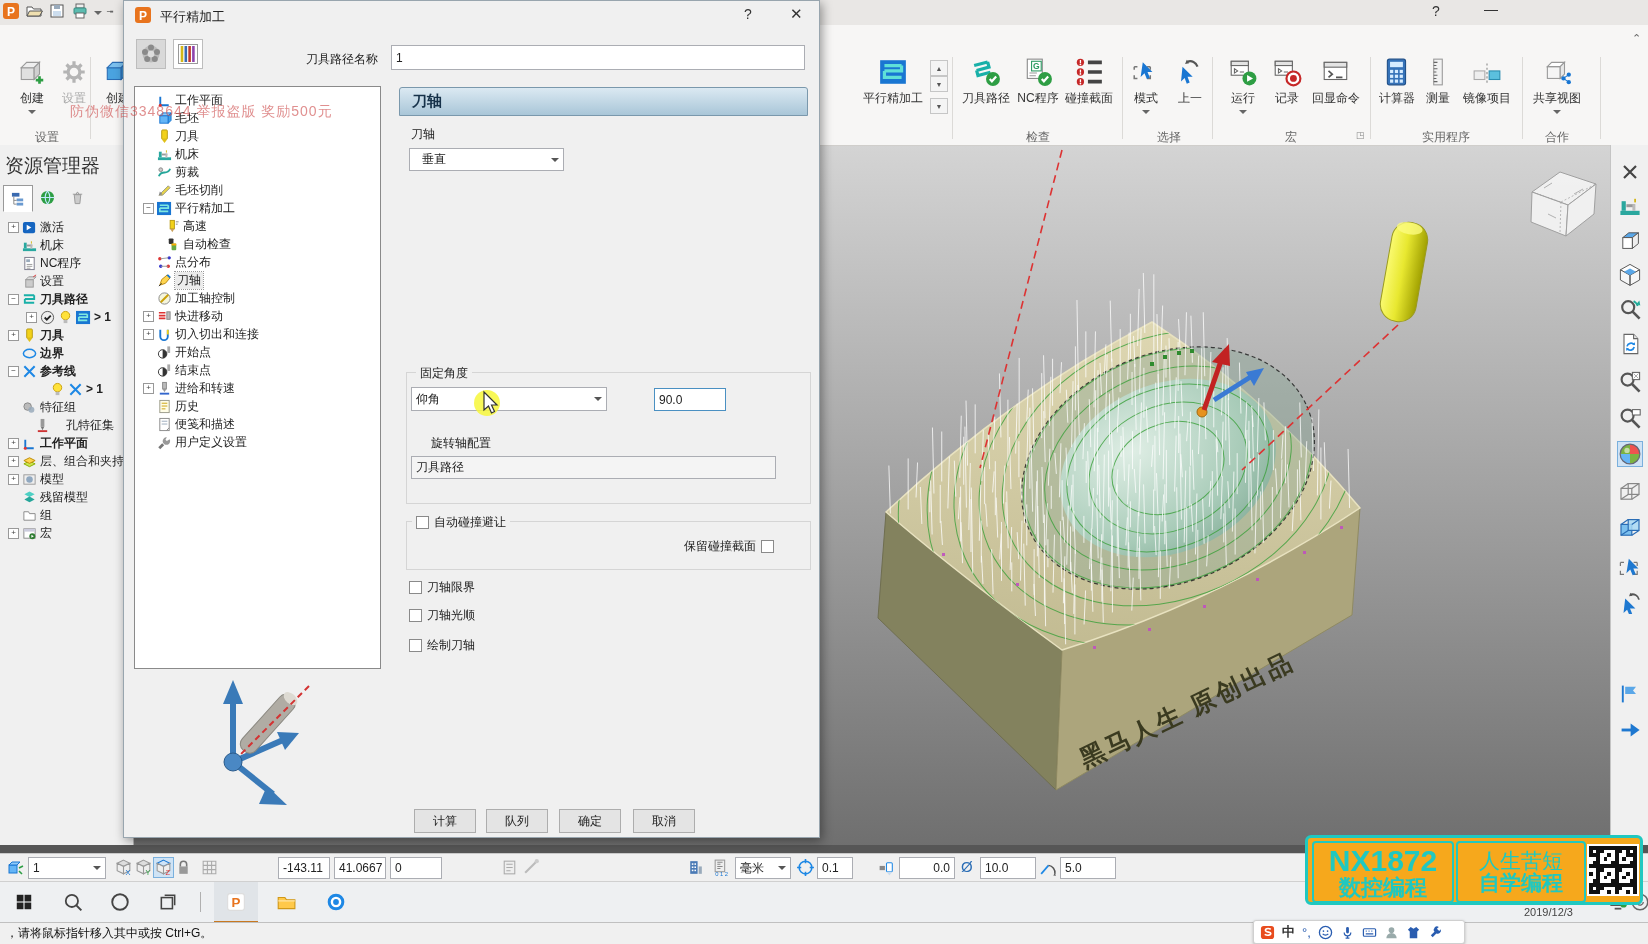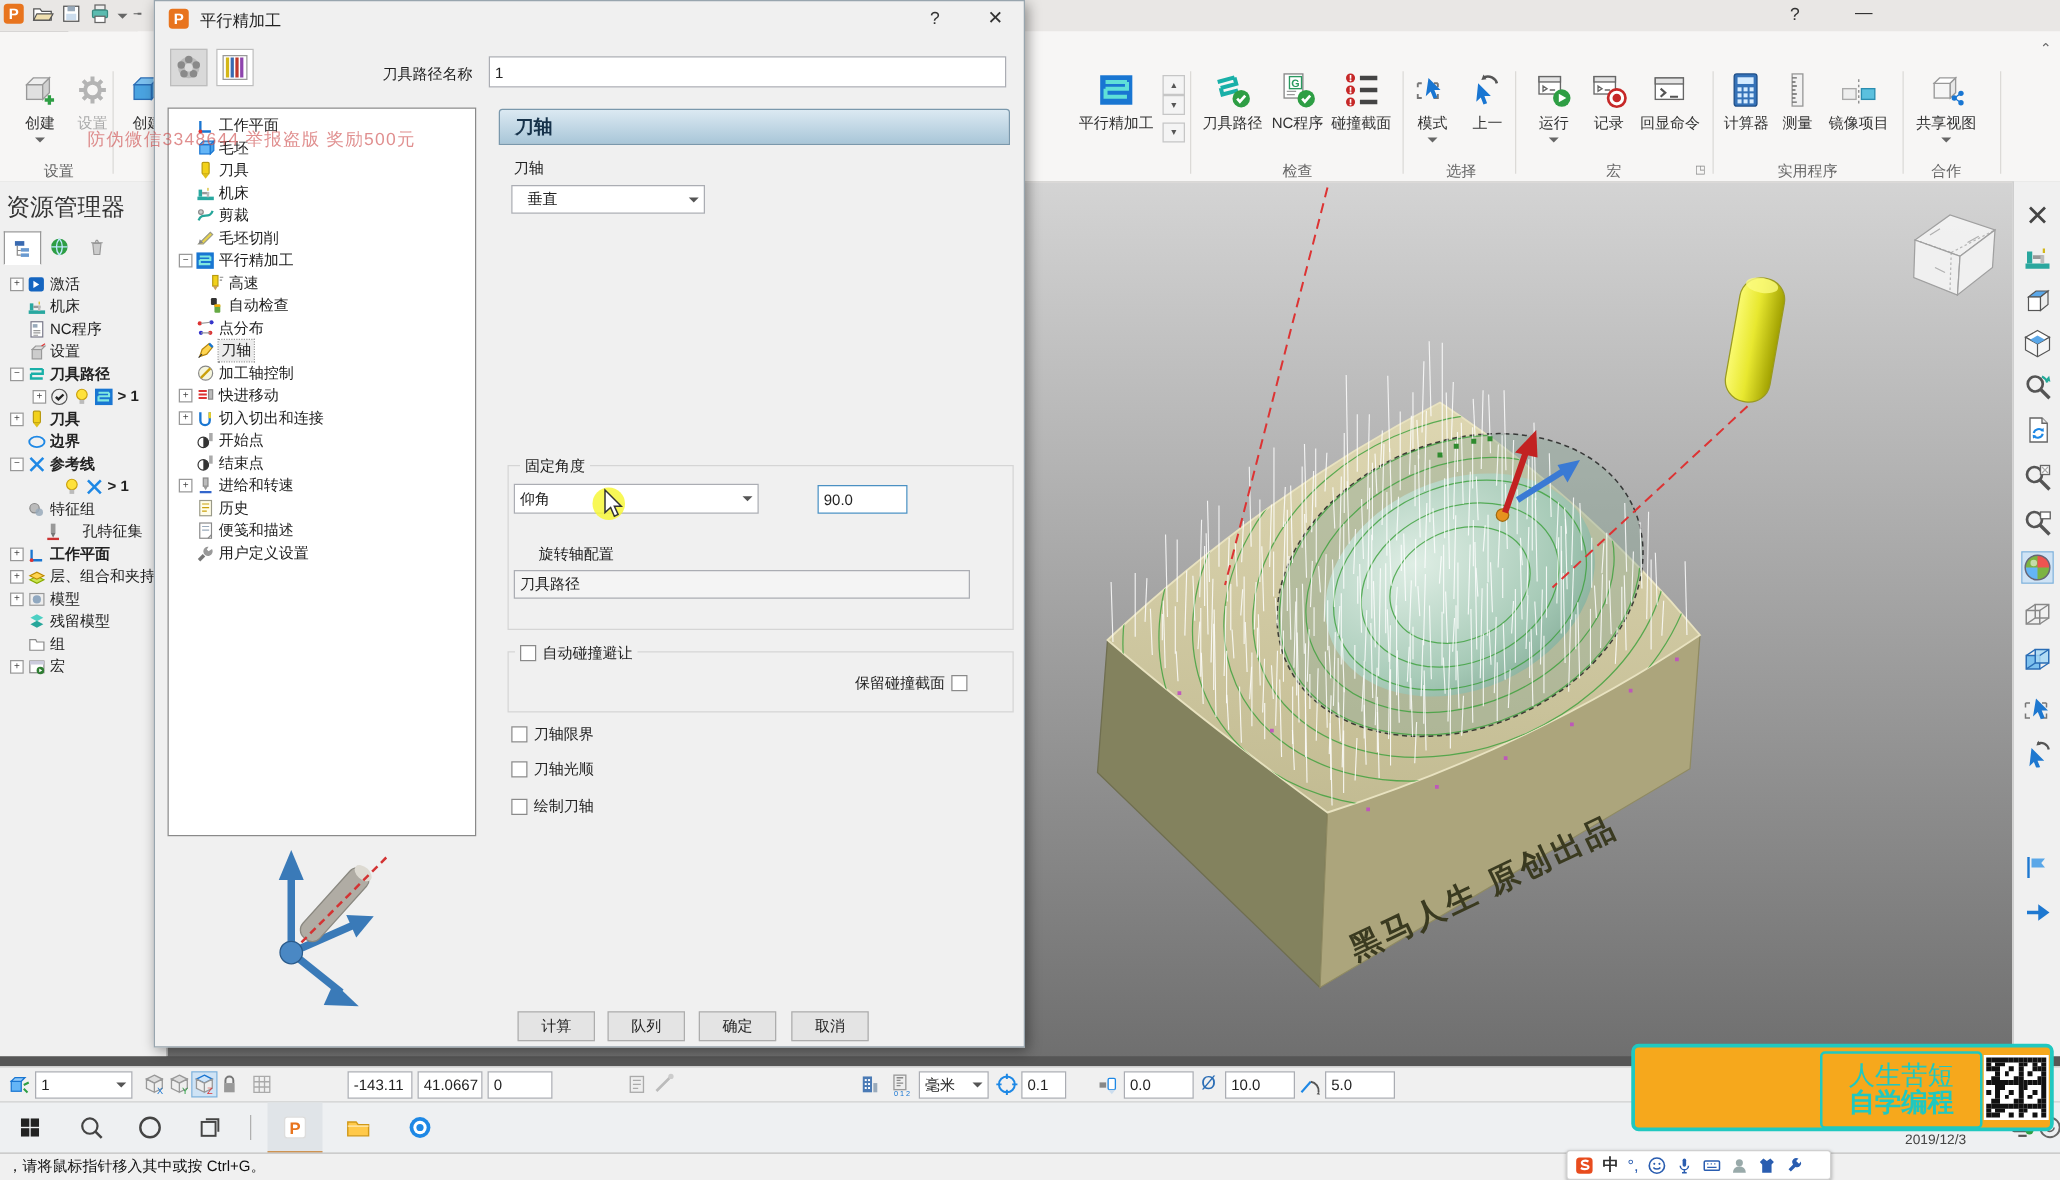--- a/index.html
+++ b/index.html
@@ -1150,21 +1150,21 @@
     <div class="fld" style="left:817px;top:3px;width:36px;height:22px;">
         <span>0.1</span>
       </div>
     <span class="stbtn ti" style="left:877px;">
         <svg viewBox="0 0 18 18" width="100%" height="100%">
           <rect x="2.5" y="7.5" width="5" height="4" fill="#888"></rect>
           <rect x="9" y="4.5" width="5.5" height="8.5" rx="1" fill="#fff" stroke="#1e88e5"></rect>
           <path d="M9 13h5.5l-2.7 3.5z" fill="#cde"></path>
         </svg>
       </span>
-    <div class="fld" style="left:899px;top:3px;width:56px;height:22px;">
+    <div class="fld" style="left:899px;top:3px;width:56px;height:22px;justify-content:flex-end;">
         <span>0.0</span>
       </div>
     <span class="abs" style="left:961px;top:4px;font-size:15px;color:#2a6db5;">Ø</span>
     <div class="fld" style="left:980px;top:3px;width:56px;height:22px;">
         <span>10.0</span>
       </div>
     <span class="stbtn ti" style="left:1038px;">
         <svg viewBox="0 0 18 18" width="100%" height="100%">
           <path d="M3 15L10 7" stroke="#1e88e5" stroke-width="1.6"></path>
           <path d="M10 7a7 7 0 016 8" fill="none" stroke="#555" stroke-width="1.4"></path>
@@ -1564,20 +1564,24 @@
   </div>
 
   <svg id="cursor" viewBox="0 0 40 40">
     <circle cx="19" cy="19" r="13" fill="#f7f73a" opacity="0.85"></circle>
     <path d="M16 8 L16 26 L20.5 22 L23.5 29 L26.5 27.5 L23.5 21 L29 21 Z" fill="#fff" stroke="#333" stroke-width="1.2"></path>
   </svg>
 
   <div id="redwm">防伪微信3348644 举报盗版 奖励500元</div>
 
   <div id="promo">
+    <div class="pcell" style="left:4px;width:138px;">
+      <span style="font-size:30px;font-weight:bold;">NX1872</span>
+      <span style="font-size:22px;font-weight:bold;">数控编程</span>
+    </div>
     <div class="pcell" style="left:148px;width:126px;">
       <span style="font-size:21px;font-weight:normal;">人生苦短</span>
       <span style="font-size:21px;font-weight:bold;">自学编程</span>
     </div>
     <div id="qrwrap">
         <div id="qr">
           <div style="left: 0px; top: 0px; width: 3.69231px; height: 3.69231px;"></div>
           <div style="left: 0px; top: 3.69231px; width: 3.69231px; height: 3.69231px;"></div>
           <div style="left: 0px; top: 7.38462px; width: 3.69231px; height: 3.69231px;"></div>
           <div style="left: 0px; top: 18.4615px; width: 3.69231px; height: 3.69231px;"></div>

